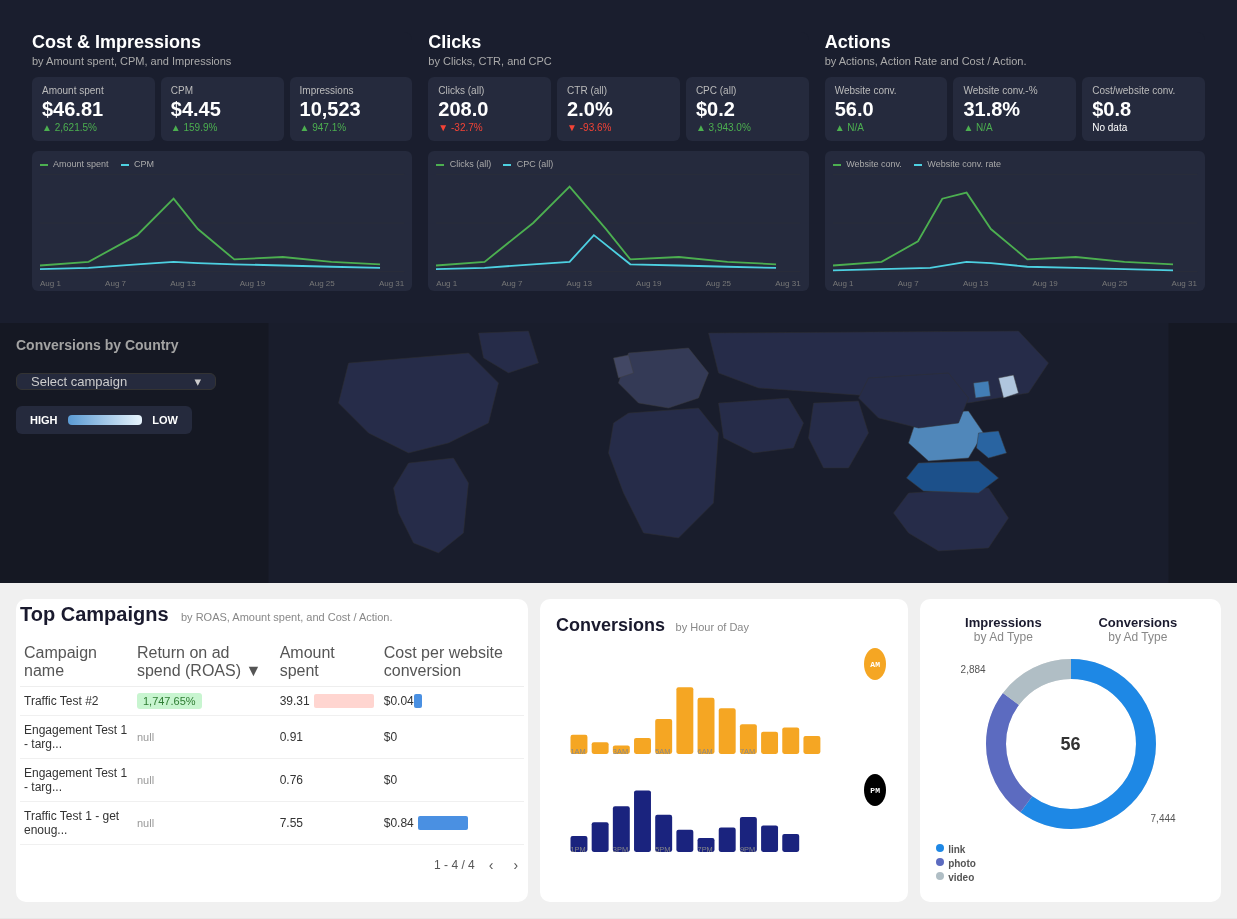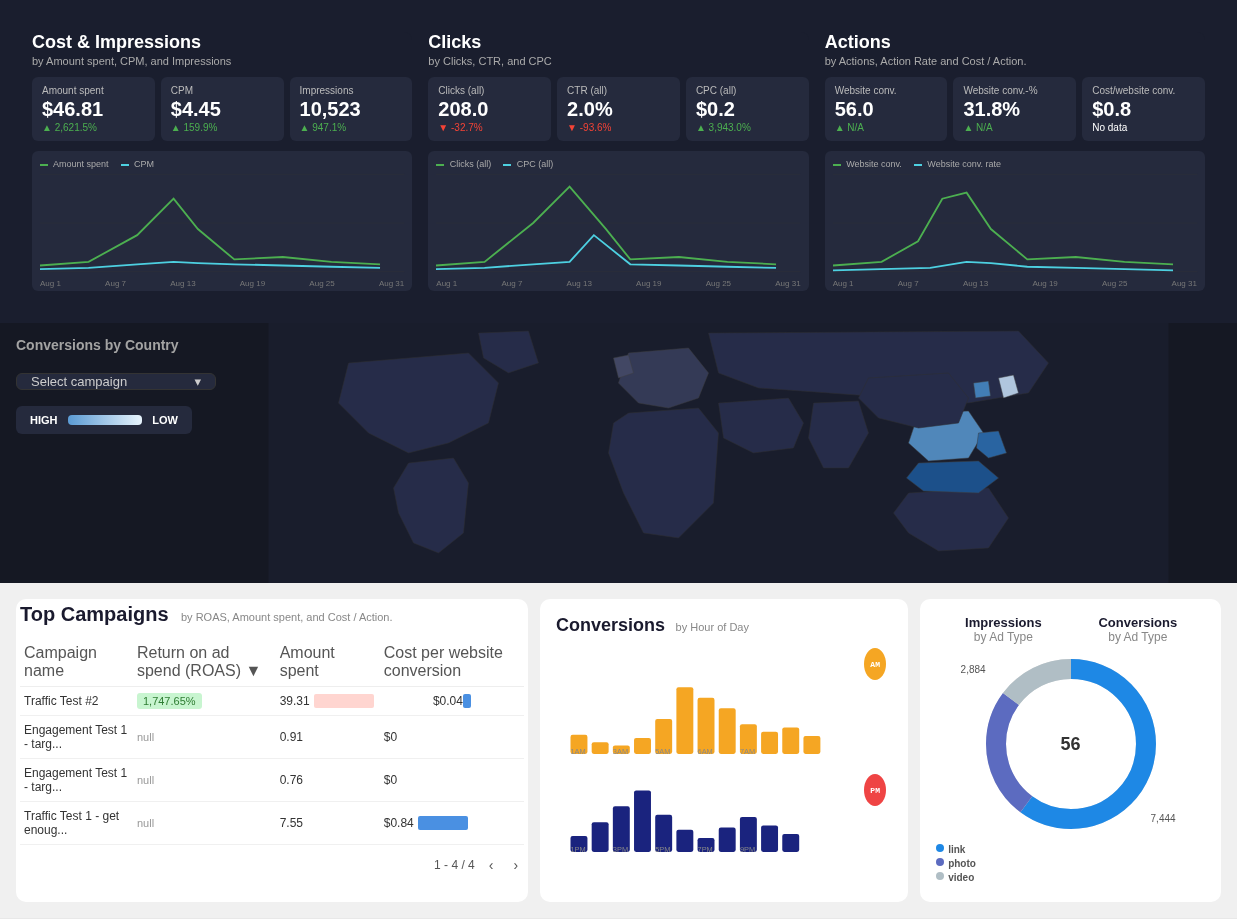--- a/index.html
+++ b/index.html
@@ -314,21 +314,21 @@
       height: 32px;
       display: flex;
       align-items: center;
       justify-content: center;
       font-size: 8px;
       font-weight: bold;
       font-family: Liberation Mono, monospace;
     }
 
     .am-label { top: 2px; }
-    .pm-label { bottom: 40px; background: #ef4444; }
+    .pm-label { bottom: 40px; background: #000000; }
 
     .ad-type-panel {
       background: #fff;
       border-radius: 10px;
       padding: 16px;
       flex: 0.8;
       min-width: 0;
     }
 
     .ad-type-titles {
@@ -640,21 +640,21 @@
           <tr>
     <td>Traffic Test #2</td>
     <td><span class="roas-bar-green">1,747.65%</span></td>
     <td>
               <div class="amount-bar-container">
                 <span style="color:#333;font-size:12px;">39.31</span>
                 <div class="amount-bar-red" style="width:60px;"></div>
               </div>
             </td>
     <td>
-              <div style="display:flex;align-items:center;justify-content:center;">
+              <div style="display:flex;align-items:center;">
                 <span>$0.04</span>
                 <div class="cpw-bar-blue" style="width:8px;"></div>
               </div>
             </td>
   </tr>
           <tr>
     <td>Engagement Test 1 - targ...</td>
     <td><span class="roas-null">null</span></td>
     <td>0.91</td>
     <td>$0</td>

